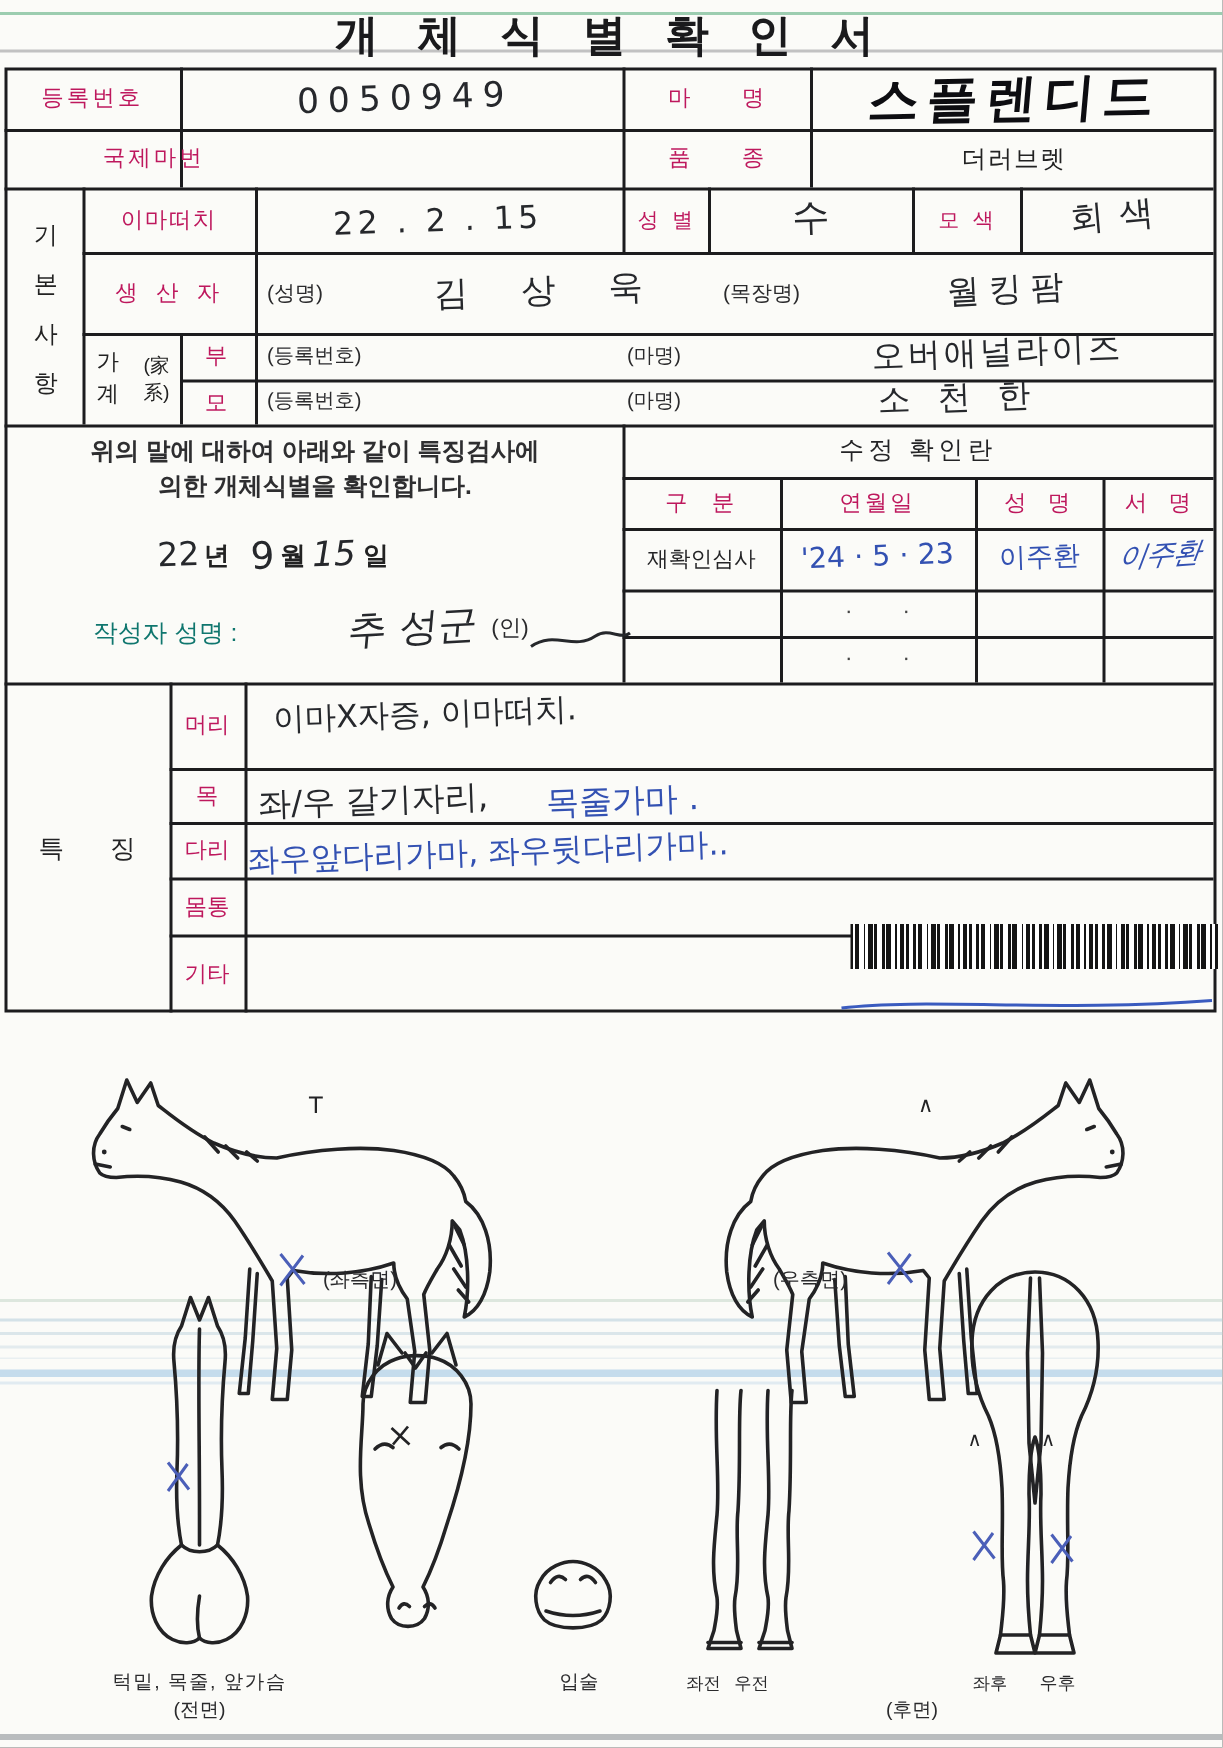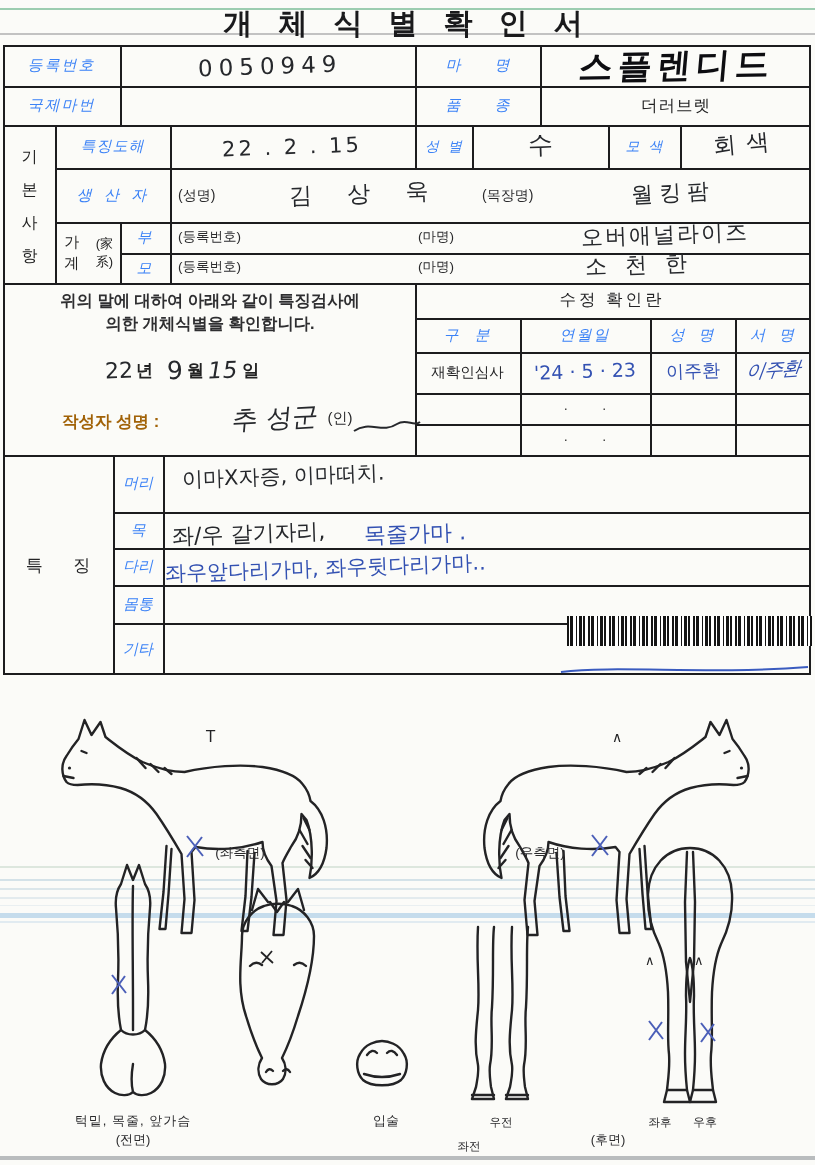--- a/index.html
+++ b/index.html
@@ -3,21 +3,21 @@
 <meta charset="utf-8">
 <style>
   html,body{margin:0;padding:0;background:#888;}
   #page{position:relative;width:815px;height:1165px;background:#fbfbf8;overflow:hidden;
         font-family:"Liberation Sans","DejaVu Sans",sans-serif;color:#222;}
   .abs{position:absolute;}
   .cell{position:absolute;display:flex;align-items:center;justify-content:center;text-align:center;}
   .left{justify-content:flex-start;text-align:left;}
   .gl{position:absolute;background:#1c1c1e;}
   .box{position:absolute;border:2px solid #1c1c1e;}
-  .lbl{font-size:15px;color:#3b82f6;letter-spacing:2px;font-style:italic;}
+  .lbl{font-size:15px;color:#be185d;letter-spacing:2px;}
   .stripe{position:absolute;left:0;width:815px;}
   
   .hw{font-family:"DejaVu Sans",sans-serif;color:#26282c;transform:rotate(-2deg);}
   .hwb{font-family:"DejaVu Sans",sans-serif;color:#3351b2;transform:rotate(-2deg);}
   .marker{font-family:"DejaVu Sans",sans-serif;font-weight:800;color:#0d0d11;transform:skewX(-6deg) rotate(-1deg);}
   .dots{white-space:pre;}
   svg{display:block;}
   .fig path,.fig line,.fig polyline{fill:none;stroke:#232325;stroke-width:2.4;stroke-linecap:round;stroke-linejoin:round;}
   .xm{position:absolute;}
   .penmark{position:absolute;color:#232325;font-family:"DejaVu Sans",sans-serif;}
@@ -79,29 +79,29 @@
   <i class="gl" style="left:163px;top:455px;width:2px;height:220px;"></i>
 
   <div class="cell lbl" style="left:3px;top:45px;width:117px;height:41px;">등록번호</div>
   <div class="cell" style="left:130px;top:48px;width:280px;height:36px;">
     <span class="hw" style="font-size:23px;letter-spacing:6px;">0050949</span>
   </div>
   <div class="cell lbl" style="left:417px;top:45px;width:123px;height:41px;word-spacing:26px;">마 명</div>
   <div class="cell" style="left:542px;top:43px;width:268px;height:45px;">
     <span class="marker" style="font-size:34px;letter-spacing:5px;">스플렌디드</span>
   </div>
-  <div class="cell lbl" style="left:3px;top:86px;width:117px;height:39px;">국제마번</div>
+  <div class="cell lbl" style="left:3px;top:86px;width:117px;height:39px;padding-left:41px;">국제마번</div>
   <div class="cell" style="left:122px;top:86px;width:292px;height:39px;"></div>
   <div class="cell lbl" style="left:417px;top:86px;width:123px;height:39px;word-spacing:26px;">품 종</div>
   <div class="cell" style="left:542px;top:86px;width:268px;height:39px;font-size:16.5px;letter-spacing:1px;">더러브렛</div>
 
   <div class="cell" style="left:3px;top:125px;width:52px;height:158px;">
     <span style="writing-mode:vertical-lr;text-orientation:upright;letter-spacing:17px;font-size:16px;">기본사항</span>
   </div>
-  <div class="cell lbl" style="left:55px;top:125px;width:115px;height:43px;letter-spacing:1px;">특징도해</div>
+  <div class="cell lbl" style="left:55px;top:125px;width:115px;height:43px;letter-spacing:1px;">이마떠치</div>
   <div class="cell" style="left:172px;top:128px;width:240px;height:38px;">
     <span class="hw" style="font-size:21px;letter-spacing:3px;">22 . 2 . 15</span>
   </div>
   <div class="cell lbl" style="left:415px;top:125px;width:57px;height:43px;font-size:14px;letter-spacing:0;word-spacing:5px;">성 별</div>
   <div class="cell" style="left:474px;top:123px;width:132px;height:42px;">
     <span class="hw" style="font-size:25px;">수</span>
   </div>
   <div class="cell lbl" style="left:608px;top:125px;width:72px;height:43px;font-size:14px;letter-spacing:0;word-spacing:5px;">모 색</div>
   <div class="cell" style="left:682px;top:121px;width:128px;height:44px;">
     <span class="hw" style="font-size:23px;letter-spacing:10px;transform:rotate(-5deg);">회색</span>
@@ -137,21 +137,21 @@
   <div class="cell" style="left:15px;top:313px;width:390px;height:22px;font-size:16.3px;font-weight:600;color:#2e2e30;">의한 개체식별을 확인합니다.</div>
   <div class="cell" style="left:15px;top:290px;width:390px;height:22px;font-size:16.3px;font-weight:600;color:#2e2e30;">위의 말에 대하여 아래와 같이 특징검사에</div>
   <div class="abs" style="left:105px;top:352px;width:250px;height:36px;display:flex;align-items:center;">
     <span class="hw" style="font-size:22px;">22</span>
     <span style="font-size:17px;font-weight:600;margin-left:3px;">년</span>
     <span class="hw" style="font-size:25px;margin-left:14px;">9</span>
     <span style="font-size:17px;font-weight:600;margin-left:4px;">월</span>
     <span class="hw" style="font-size:23px;font-style:italic;margin-left:4px;">15</span>
     <span style="font-size:17px;font-weight:600;margin-left:5px;">일</span>
   </div>
-  <div class="cell left" style="left:62px;top:410px;width:158px;height:24px;font-size:16.5px;font-weight:700;color:#a16207;">작성자 성명 :</div>
+  <div class="cell left" style="left:62px;top:410px;width:158px;height:24px;font-size:16.5px;font-weight:400;color:#0f766e;">작성자 성명 :</div>
   <div class="cell" style="left:220px;top:397px;width:110px;height:42px;">
     <span class="hw" style="font-size:26px;transform:rotate(-3deg) skewX(-8deg);">추 성군</span>
   </div>
   <div class="cell" style="left:318px;top:406px;width:44px;height:24px;font-size:15px;color:#2a2a2c;">(인)</div>
   <svg class="abs" style="left:352px;top:416px;" width="70" height="20" viewBox="0 0 70 20">
     <path d="M2,15 C18,4 30,18 45,8 C54,2 62,11 68,6" fill="none" stroke="#26282c" stroke-width="2"></path>
   </svg>
 
   <div class="cell" style="left:415px;top:285px;width:394px;height:30px;font-size:16.5px;letter-spacing:3px;color:#242426;">수정 확인란</div>
   <div class="cell lbl" style="left:417px;top:320px;width:101px;height:30px;word-spacing:8px;">구 분</div>
@@ -292,19 +292,19 @@
   <svg class="xm" style="left:645px;top:1018px;" width="22" height="24" viewBox="0 0 22 24">
       <path d="M4,3 L18,21 M17,4 L4,22" stroke="#4b5fb8" stroke-width="2" fill="none"></path>
     </svg>
   <svg class="xm" style="left:697px;top:1020px;" width="22" height="24" viewBox="0 0 22 24">
       <path d="M4,3 L18,21 M17,4 L4,22" stroke="#4b5fb8" stroke-width="2" fill="none"></path>
     </svg>
 
   <div class="cell" style="left:48px;top:1112px;width:170px;height:18px;font-size:13px;letter-spacing:1px;color:#2a2a2c;">턱밑, 목줄, 앞가슴</div>
   <div class="cell" style="left:88px;top:1131px;width:90px;height:18px;font-size:13px;color:#2a2a2c;">(전면)</div>
   <div class="cell" style="left:356px;top:1112px;width:60px;height:18px;font-size:13px;color:#2a2a2c;">입술</div>
-  <div class="cell" style="left:452px;top:1114px;width:34px;height:16px;font-size:11.5px;color:#2a2a2c;margin-top:24px;">좌전</div>
+  <div class="cell" style="left:452px;top:1114px;width:34px;height:16px;font-size:11.5px;color:#2a2a2c;">좌전</div>
   <div class="cell" style="left:484px;top:1114px;width:34px;height:16px;font-size:11.5px;color:#2a2a2c;">우전</div>
   <div class="cell" style="left:642px;top:1114px;width:36px;height:16px;font-size:11.5px;color:#2a2a2c;">좌후</div>
   <div class="cell" style="left:687px;top:1114px;width:36px;height:16px;font-size:12px;color:#2a2a2c;">우후</div>
   <div class="cell" style="left:575px;top:1131px;width:66px;height:18px;font-size:13px;color:#2a2a2c;">(후면)</div>
 
 </div>
 
 </body></html>

